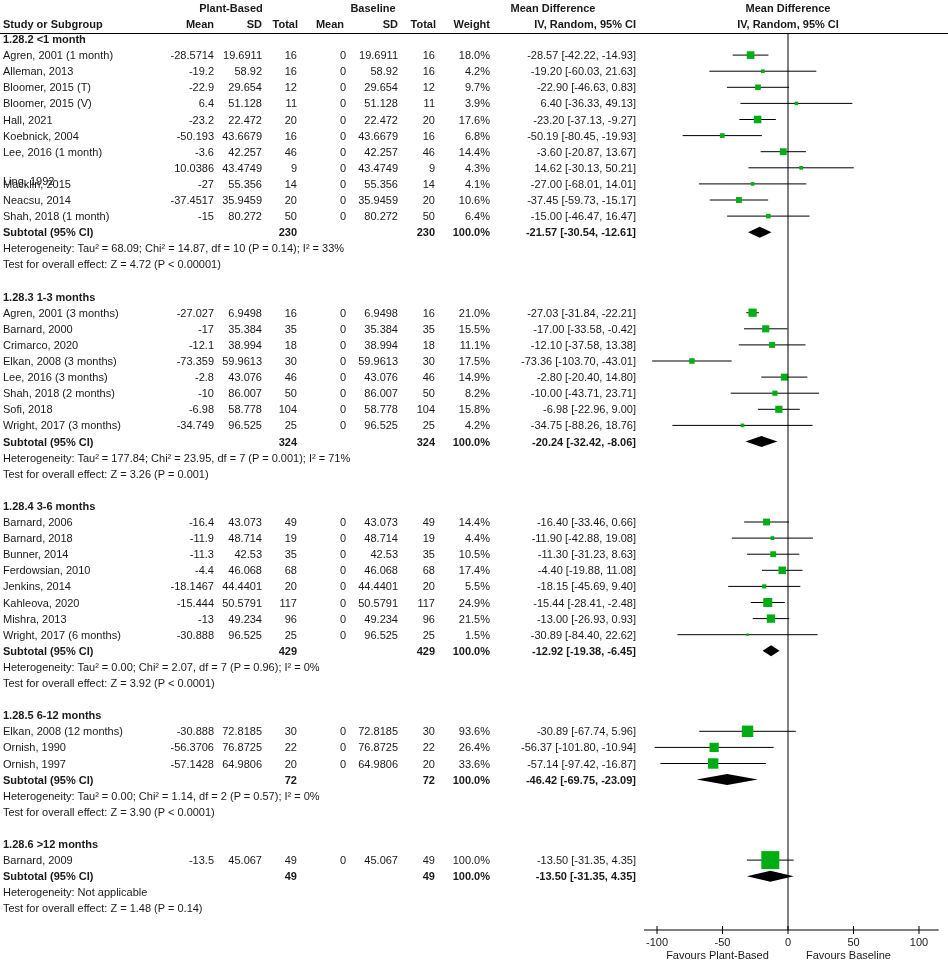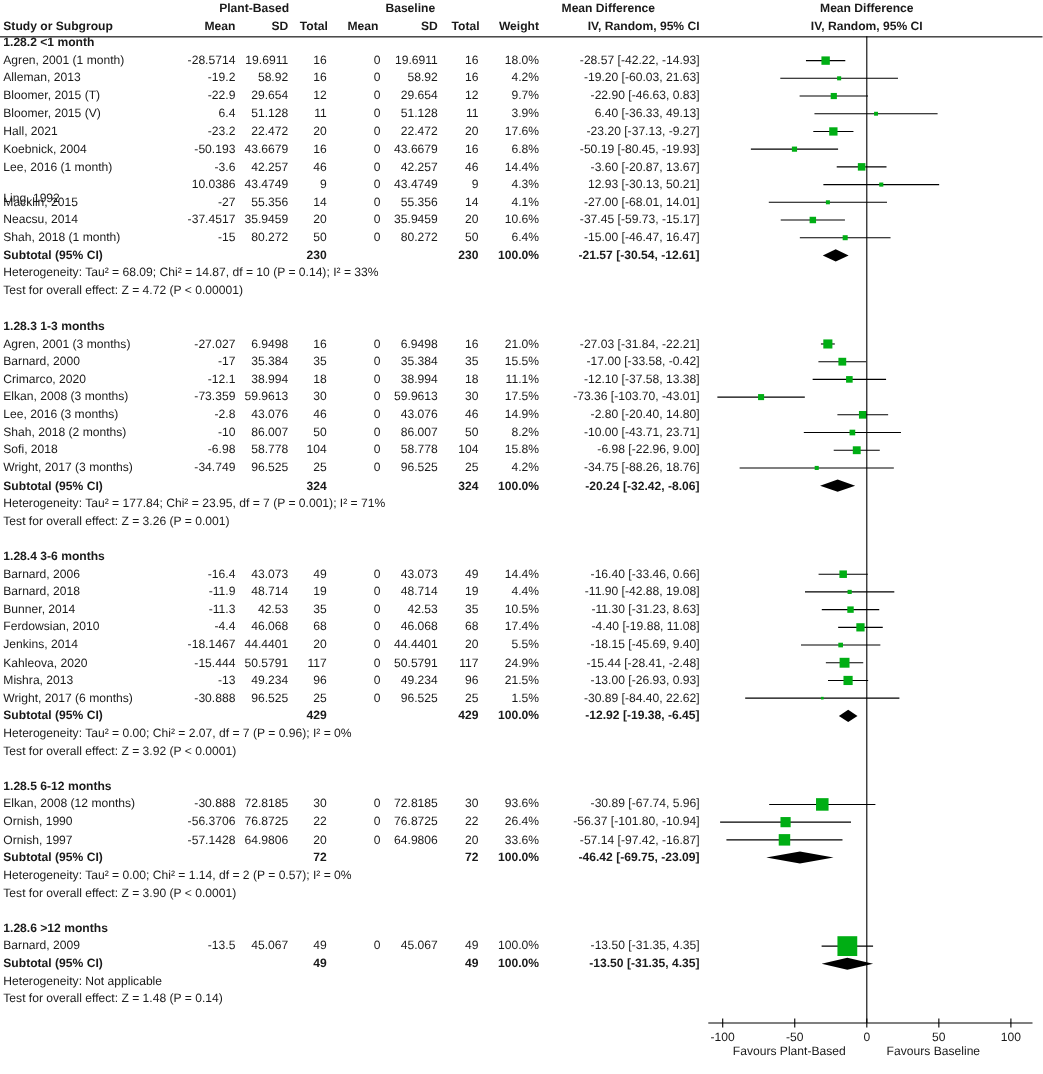--- a/index.html
+++ b/index.html
@@ -106,21 +106,21 @@
       <div class="cell right" style="right: 458px; width: 50px; top: 143.7px;">14.4%</div>
       <div class="cell right" style="right: 312px; width: 150px; top: 143.7px;">-3.60 [-20.87, 13.67]</div>
       <div class="cell" style="left: 3px; top: 173px;">Ling, 1992</div>
       <div class="cell right" style="right: 734px; width: 90px; top: 159.8px;">10.0386</div>
       <div class="cell right" style="right: 686px; width: 90px; top: 159.8px;">43.4749</div>
       <div class="cell right" style="right: 651px; width: 40px; top: 159.8px;">9</div>
       <div class="cell right" style="right: 602px; width: 90px; top: 159.8px;">0</div>
       <div class="cell right" style="right: 550px; width: 90px; top: 159.8px;">43.4749</div>
       <div class="cell right" style="right: 513px; width: 40px; top: 159.8px;">9</div>
       <div class="cell right" style="right: 458px; width: 50px; top: 159.8px;">4.3%</div>
-      <div class="cell right" style="right: 312px; width: 150px; top: 159.8px;">12.93 [-30.13, 50.21]</div>
+      <div class="cell right" style="right: 312px; width: 150px; top: 159.8px;">14.62 [-30.13, 50.21]</div>
       <div class="cell" style="left: 3px; top: 175.9px;">Macklin, 2015</div>
       <div class="cell right" style="right: 734px; width: 90px; top: 175.9px;">-27</div>
       <div class="cell right" style="right: 686px; width: 90px; top: 175.9px;">55.356</div>
       <div class="cell right" style="right: 651px; width: 40px; top: 175.9px;">14</div>
       <div class="cell right" style="right: 602px; width: 90px; top: 175.9px;">0</div>
       <div class="cell right" style="right: 550px; width: 90px; top: 175.9px;">55.356</div>
       <div class="cell right" style="right: 513px; width: 40px; top: 175.9px;">14</div>
       <div class="cell right" style="right: 458px; width: 50px; top: 175.9px;">4.1%</div>
       <div class="cell right" style="right: 312px; width: 150px; top: 175.9px;">-27.00 [-68.01, 14.01]</div>
       <div class="cell" style="left: 3px; top: 192px;">Neacsu, 2014</div>

